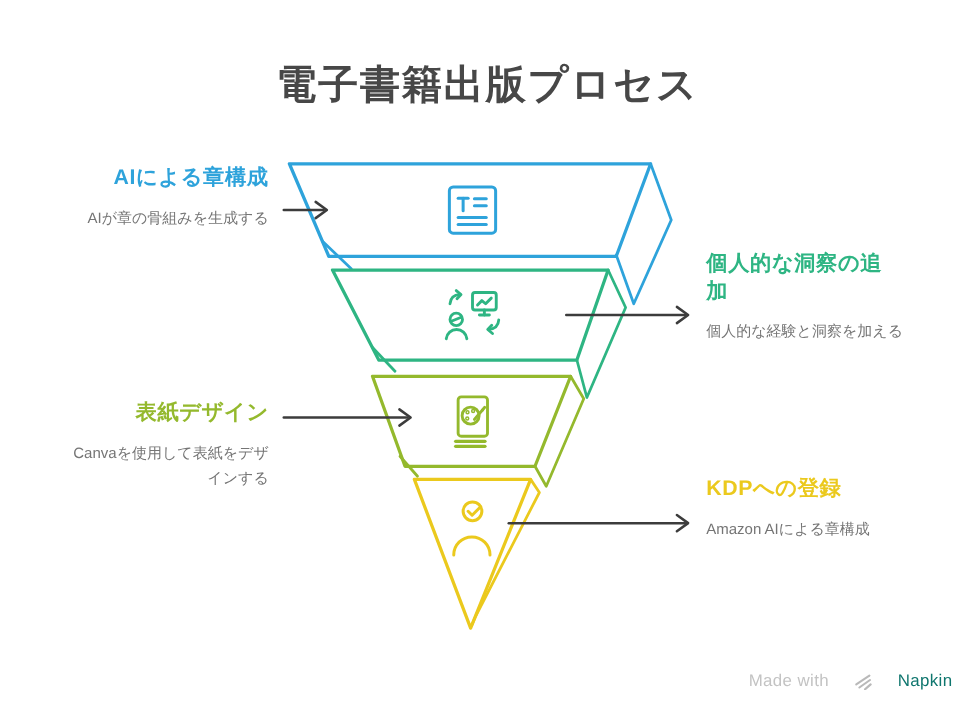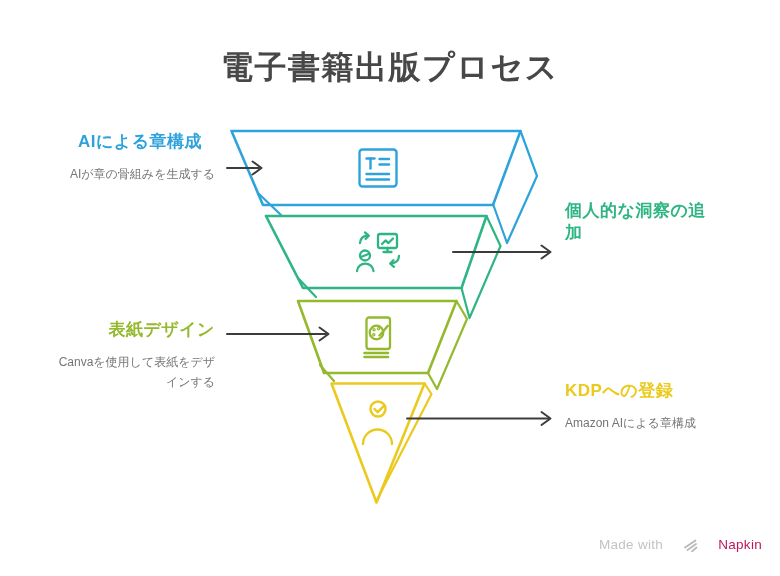--- a/index.html
+++ b/index.html
@@ -10,34 +10,34 @@
   .diagram-title{
     position:absolute;top:46px;left:0;width:780px;text-align:center;
     font-size:32px;font-weight:bold;color:#474747;letter-spacing:1.5px;
   }
   .funnel-svg{position:absolute;left:0;top:0;}
   .label-group{position:absolute;}
   .step-label{font-size:17px;font-weight:bold;line-height:22px;letter-spacing:.5px;}
   .step-desc{font-size:12px;color:#757575;line-height:19.5px;margin-top:12px;}
   .align-r{text-align:right;}
   .align-l{text-align:left;}
-  .c-step1{color:#2EA3DB;text-align:center;}
+  .c-step1{color:#2EA3DB;}
   .c-step2{color:#2EB583;}
   .c-step3{color:#94B92D;}
   .c-step4{color:#EBC91D;}
   .g1{left:65px;top:131px;width:150px;}
   .g2{left:565px;top:200px;width:150px;}
   .g2 .step-desc{width:158px;}
   .g3{left:57px;top:299px;width:158px;margin-top:20px;}
   .g4{left:565px;top:380px;width:178px;}
   .footer{
     position:absolute;top:537px;right:18px;display:flex;align-items:center;gap:20px;
     font-size:13.5px;color:#c3c3c3;letter-spacing:.3px;
   }
-  .footer .brand{color:#be185d;}
+  .footer .brand{color:#0f766e;}
 </style>
 </head>
 <body>
 
 <div class="canvas">
 
   <div class="diagram-title">電子書籍出版プロセス</div>
 
   <svg class="funnel-svg" width="780" height="576" viewBox="0 0 780 576">
 
@@ -124,20 +124,21 @@
     </g>
   </svg>
 
   <div class="label-group g1 align-r">
     <div class="step-label c-step1">AIによる章構成</div>
     <div class="step-desc">AIが章の骨組みを生成する</div>
   </div>
 
   <div class="label-group g2 align-l">
     <div class="step-label c-step2">個人的な洞察の追加</div>
+    <div class="step-desc">個人的な経験と洞察を加える</div>
   </div>
 
   <div class="label-group g3 align-r">
     <div class="step-label c-step3">表紙デザイン</div>
     <div class="step-desc">Canvaを使用して表紙をデザインする</div>
   </div>
 
   <div class="label-group g4 align-l">
     <div class="step-label c-step4">KDPへの登録</div>
     <div class="step-desc">Amazon AIによる章構成</div>

